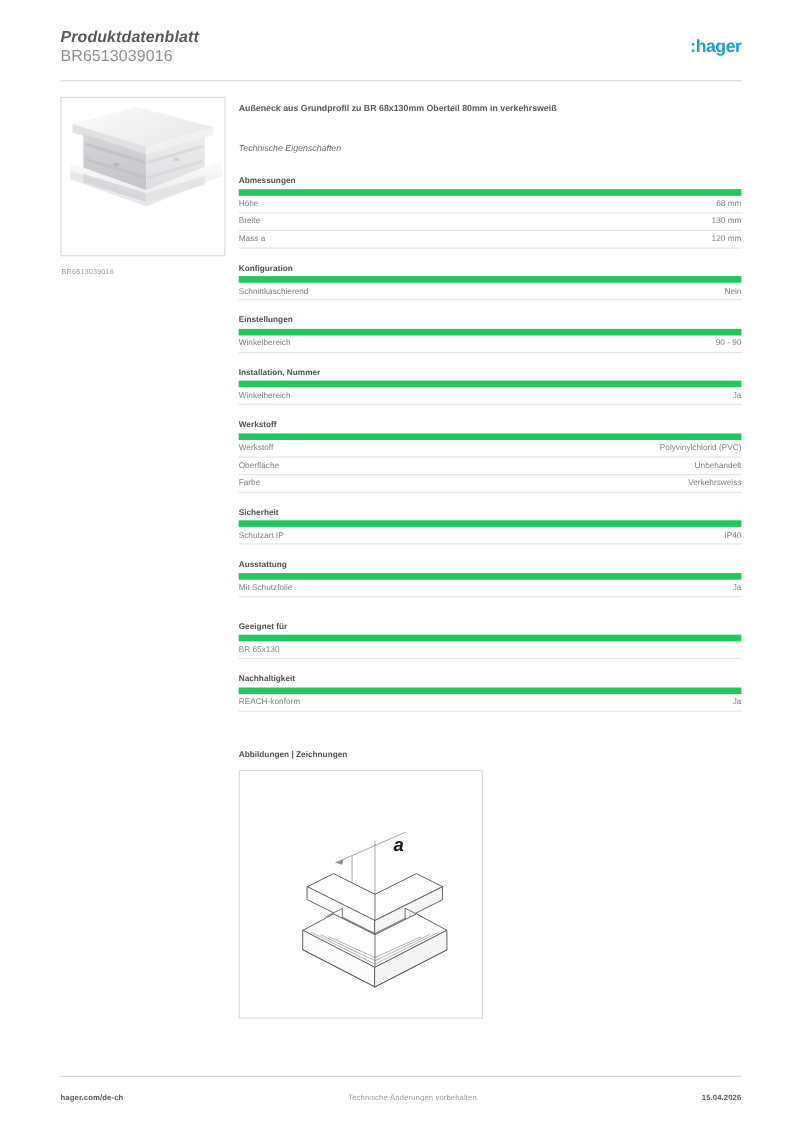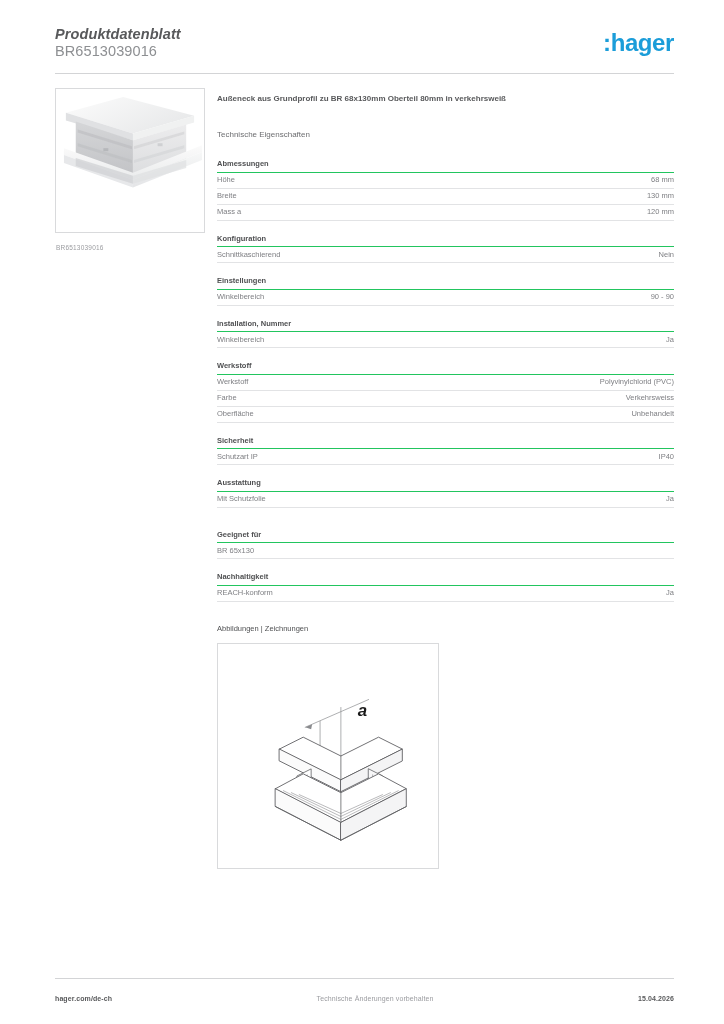--- a/index.html
+++ b/index.html
@@ -44,21 +44,21 @@
     font-weight: normal;
     color: #8d8f92;
     line-height: 17px;
     letter-spacing: 0.1px;
     margin: 0;
   }
   .logo {
     position: absolute;
     right: 0;
     top: 6px;
-    font-size: 24px;
+    font-size: 16px;
     font-weight: bold;
     color: #1b9dd9;
     letter-spacing: -0.4px;
     line-height: 22px;
   }
   .header-rule {
     position: absolute;
     left: 55px;
     top: 73px;
     width: 619px;
@@ -100,54 +100,55 @@
     color: #58595b;
     line-height: 11px;
     margin: 0 0 25px 0;
   }
   .tech-heading {
     font-size: 8px;
     font-weight: normal;
     color: #6d6e71;
     line-height: 11px;
     margin: 0 0 19px 0;
+    font-style: italic;
   }
 
   .group { margin-bottom: 13px; }
   .group-title {
     font-size: 7.5px;
     font-weight: bold;
     color: #4f5052;
     line-height: 10px;
     padding-bottom: 2.5px;
-    border-bottom: 1px solid #22c55e;
+    border-bottom: 6px solid #22c55e;
     margin: 0;
   }
   .spec-row {
     display: flex;
     justify-content: space-between;
     align-items: baseline;
     font-size: 7.5px;
     color: #7e7f83;
     line-height: 10px;
     padding: 2.5px 0 2.5px 0;
     border-bottom: 1px solid #e2e3e5;
   }
   .spec-label { flex: 0 1 auto; text-align: left; }
   .spec-value { flex: 0 0 auto; text-align: right; padding-left: 10px; }
 
   .group.spaced-top { margin-top: 22px; }
 
   
   .draw-heading {
     font-size: 7.5px;
-    font-weight: normal;
+    font-weight: bold;
     color: #4f5052;
     line-height: 10px;
-    margin: 22px 0 9px 0;
+    margin: 34px 0 9px 0;
   }
   .draw-box {
     width: 222px;
     height: 226px;
     border: 1px solid #d9dadc;
     box-sizing: border-box;
     background: #ffffff;
   }
 
   
@@ -293,26 +294,26 @@
             <span class="spec-value">Ja</span>
           </div>
         </div>
         <div class="group">
           <div class="group-title">Werkstoff</div>
           <div class="spec-row">
             <span class="spec-label">Werkstoff</span>
             <span class="spec-value">Polyvinylchlorid (PVC)</span>
           </div>
           <div class="spec-row">
+            <span class="spec-label">Oberfläche</span>
+            <span class="spec-value">Unbehandelt</span>
+          </div>
+          <div class="spec-row">
             <span class="spec-label">Farbe</span>
             <span class="spec-value">Verkehrsweiss</span>
-          </div>
-          <div class="spec-row">
-            <span class="spec-label">Oberfläche</span>
-            <span class="spec-value">Unbehandelt</span>
           </div>
         </div>
         <div class="group">
           <div class="group-title">Sicherheit</div>
           <div class="spec-row">
             <span class="spec-label">Schutzart IP</span>
             <span class="spec-value">IP40</span>
           </div>
         </div>
         <div class="group">

